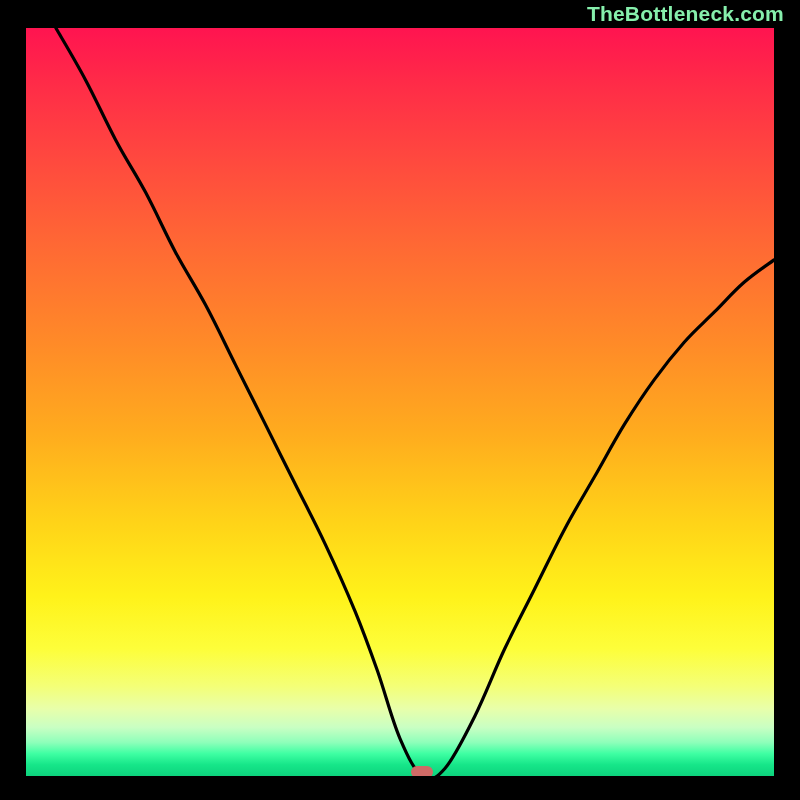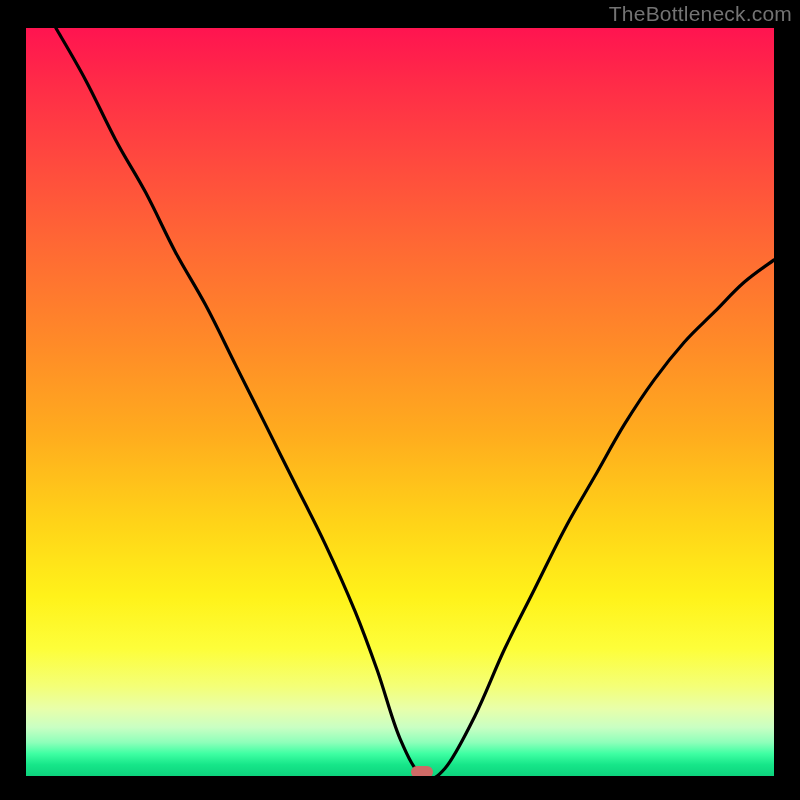--- a/index.html
+++ b/index.html
@@ -15,24 +15,24 @@
     position: absolute;
     left: 0;
     top: 0;
     width: 800px;
     height: 800px;
     background: #000;
   }
   .watermark {
     position: absolute;
     top: 2px;
-    right: 8px;
-    color: #737373;
+    right: 16px;
+    color: #86efac;
     font-size: 21px;
-    font-weight: 400;
+    font-weight: 700;
     letter-spacing: 0.2px;
     user-select: none;
   }
   .plot {
     position: absolute;
     left: 26px;
     top: 28px;
     width: 748px;
     height: 748px;
     overflow: hidden;

